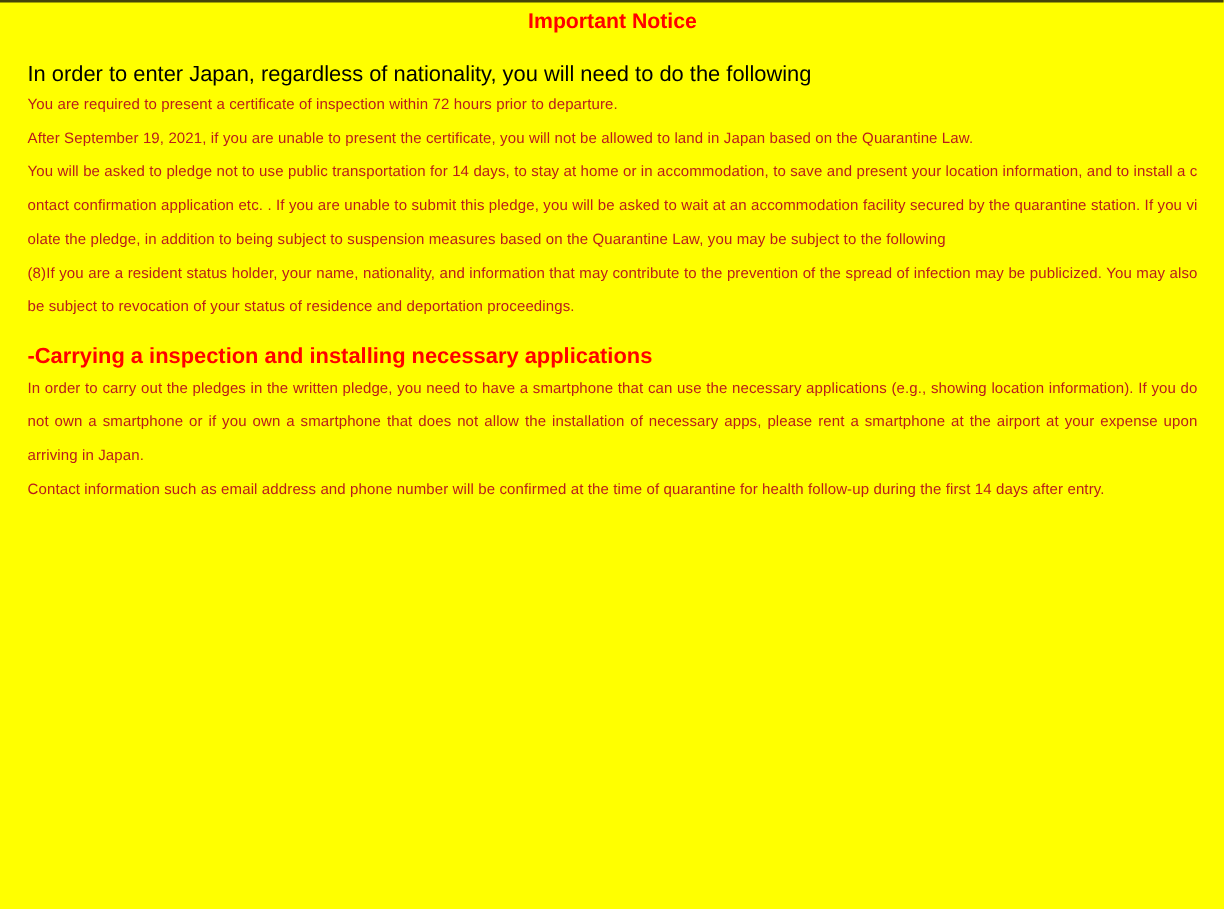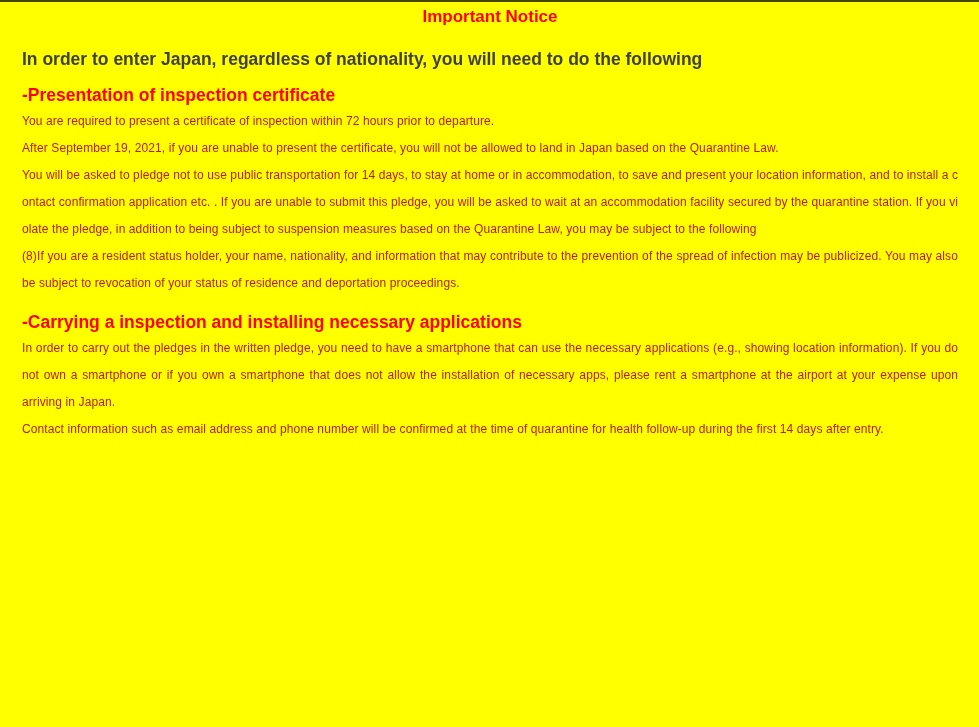--- a/index.html
+++ b/index.html
@@ -31,23 +31,23 @@
   .title {
     margin: 0;
     text-align: center;
     color: #FF0000;
     font-size: 17px;
     font-weight: bold;
     line-height: 22px;
   }
   .intro {
     margin: 20px 0 0 0;
-    color: #404040;
+    color: #000000;
     font-size: 17.5px;
-    font-weight: bold;
+    font-weight: normal;
     line-height: 22px;
   }
   .section-heading {
     margin: 14px 0 2px 0;
     color: #FF0000;
     font-size: 17.5px;
     font-weight: bold;
     line-height: 22px;
   }
   .body-text {
@@ -78,21 +78,20 @@
 
 <div class="page">
   <div class="top-border"></div>
 
   <div class="content">
     <h1 class="title">Important Notice</h1>
 
     <p class="intro">In order to enter Japan, regardless of nationality, you will need to do the following</p>
 
     <section>
-      <h2 class="section-heading">-Presentation of inspection certificate</h2>
       <p class="body-text">You are required to present a certificate of inspection within 72 hours prior to departure.</p>
       <p class="body-text">After September 19, 2021, if you are unable to present the certificate, you will not be allowed to land in Japan based on the Quarantine Law.</p>
     </section>
 
     <section>
       <p class="body-text break-words">You will be asked to pledge not to use public transportation for 14 days, to stay at home or in accommodation, to save and present your location information, and to install a contact confirmation application etc. . If you are unable to submit this pledge, you will be asked to wait at an accommodation facility secured by the quarantine station. If you violate the pledge, in addition to being subject to suspension measures based on the Quarantine Law, you may be subject to the following</p>
       <p class="body-text justify">(8)If you are a resident status holder, your name, nationality, and information that may contribute to the prevention of the spread of infection may be publicized. You may also be subject to revocation of your status of residence and deportation proceedings.</p>
     </section>
 
     <section>

